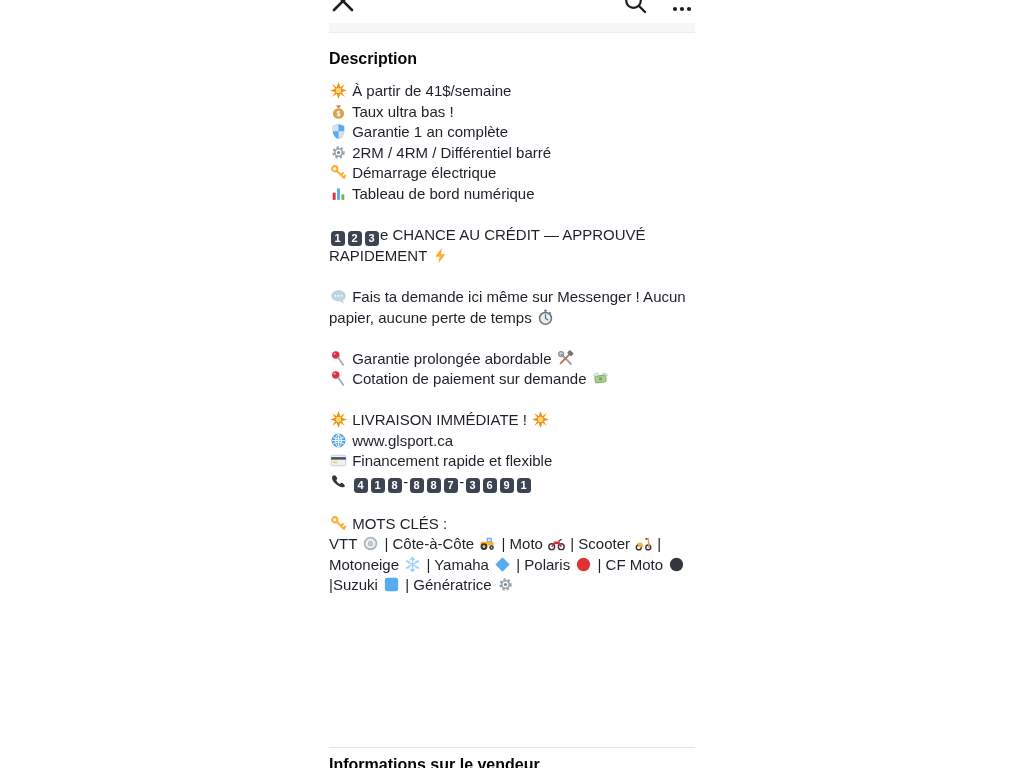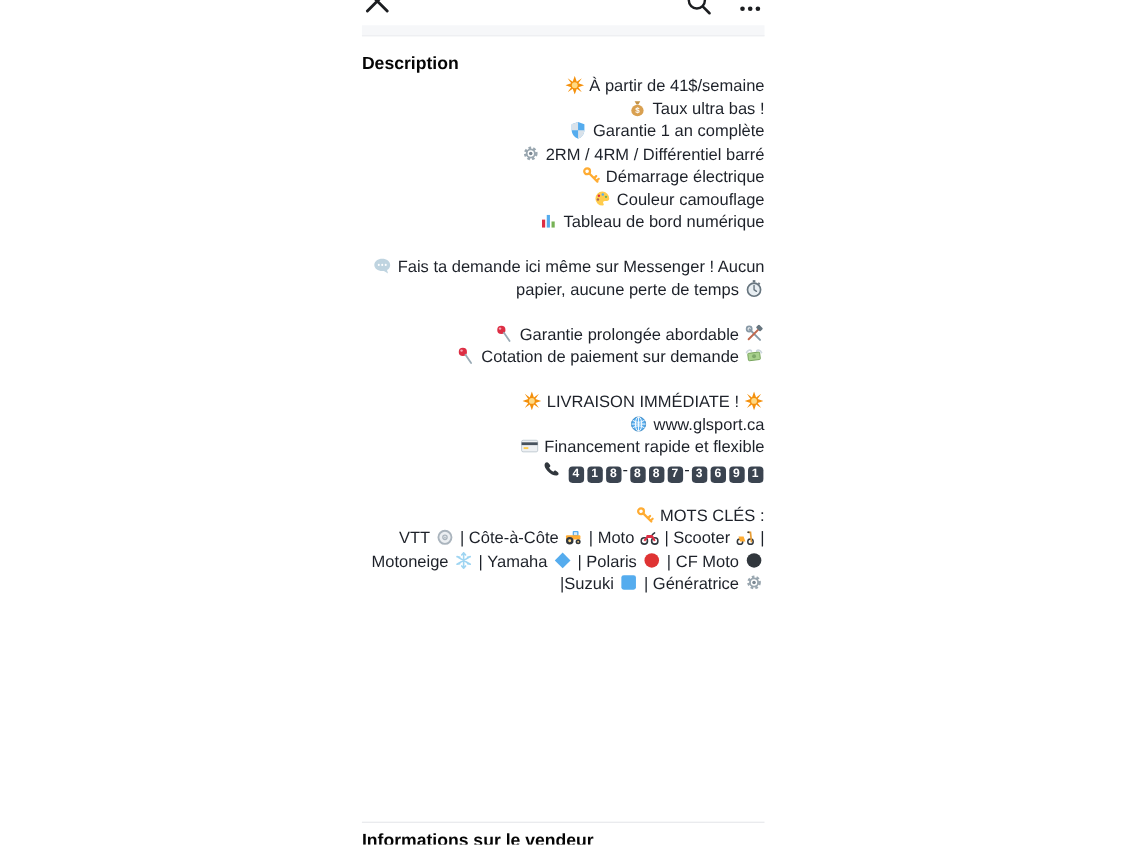--- a/index.html
+++ b/index.html
@@ -5,21 +5,21 @@
   html,body{margin:0;padding:0;}
   .page{position:relative;width:1024px;height:768px;overflow:hidden;background:#ffffff;
         font-family:"Liberation Sans","DejaVu Sans",sans-serif;color:#1d2129;padding-left:32px;}
   .content{position:absolute;left:329px;top:0;width:366px;}
   .topbar{position:relative;height:14px;}
   .icon-close{position:absolute;left:1px;top:-12px;cursor:pointer;}
   .icon-search{position:absolute;left:295px;top:-9px;cursor:pointer;}
   .icon-more{position:absolute;left:343px;top:-1px;cursor:pointer;}
   .band{height:9px;background:#f6f7f9;border-bottom:1px solid #ebedf0;margin-top:9px;}
   .desc-heading{margin:16px 0 0 0;font-size:16px;line-height:20px;font-weight:700;color:#050505;}
-  .desc-body{margin-top:0;font-size:15px;text-align:right;}
+  .desc-body{margin-top:12px;font-size:15px;}
   .para{margin:0 0 20.5px 0;}
   .para:last-child{margin-bottom:0;}
   .line{line-height:20.5px;}
   .emoji{display:inline-block;width:17px;height:17px;vertical-align:-3px;margin:0 1px;}
   .emoji svg{display:block;width:17px;height:17px;}
   .keycap{display:inline-flex;align-items:center;justify-content:center;
           width:14px;height:15.5px;border-radius:3.5px;background:#3b4450;color:#ffffff;
           font-size:11px;font-weight:700;margin:0 1.5px;vertical-align:-2.5px;}
   .bottom-divider{position:absolute;left:329px;top:747px;width:366px;height:0;border-top:1px solid #e5e6ea;}
   .next-heading{position:absolute;left:329px;top:756px;font-size:16px;font-weight:700;color:#050505;white-space:nowrap;}
@@ -73,34 +73,30 @@
               </svg></span> Garantie 1 an complète</div>
           <div class="line"><span class="emoji" title="⚙️"><svg viewBox="0 0 20 20">
                 <circle cx="10" cy="10" r="5.6" fill="none" stroke="#9aa7b0" stroke-width="3.4" stroke-dasharray="2.6 2.1"></circle>
                 <circle cx="10" cy="10" r="4.4" fill="none" stroke="#9aa7b0" stroke-width="2"></circle>
                 <circle cx="10" cy="10" r="1.9" fill="#7c8994"></circle>
               </svg></span> 2RM / 4RM / Différentiel barré</div>
           <div class="line"><span class="emoji" title="🔑"><svg viewBox="0 0 20 20">
                 <circle cx="5.6" cy="5.6" r="3.1" fill="none" stroke="#ffac33" stroke-width="2.4"></circle>
                 <path d="M8.2 8.2 L16.6 16.6 M13 13 l2.3-2.3 M15.8 15.8 l2.2-2.2" stroke="#ffac33" stroke-width="2.4" stroke-linecap="round" fill="none"></path>
               </svg></span> Démarrage électrique</div>
-          <div class="line"><span class="emoji" title="🎨"><svg viewBox="0 0 20 20">
-                <path d="M10 2.5 a7.5 7.5 0 1 0 .4 15 c1.8 0 1.3-1.6.7-2.5 c-.8-1.2.2-2.5 1.8-2.5 h2.3 a2.3 2.3 0 0 0 2.3-2.3 A7.5 7.5 0 0 0 10 2.5" fill="#ffcc4d"></path>
-                <circle cx="6.4" cy="7" r="1.3" fill="#dd2e44"></circle>
-                <circle cx="10.6" cy="5.6" r="1.3" fill="#55acee"></circle>
-                <circle cx="14" cy="8.2" r="1.3" fill="#77b255"></circle>
-                <circle cx="5.4" cy="11" r="1.3" fill="#aa695b"></circle>
-              </svg></span> Couleur camouflage</div>
           <div class="line"><span class="emoji" title="📊"><svg viewBox="0 0 20 20">
                 <rect x="3.2" y="9" width="3.4" height="8.5" fill="#dd2e44"></rect>
                 <rect x="8.3" y="4" width="3.4" height="13.5" fill="#55acee"></rect>
                 <rect x="13.4" y="11" width="3.4" height="6.5" fill="#77b255"></rect>
               </svg></span> Tableau de bord numérique</div>
         </div>
         <div class="para">
+          <div class="line"><span class="keycap">1</span><span class="keycap">2</span><span class="keycap">3</span>e CHANCE AU CRÉDIT — APPROUVÉ RAPIDEMENT <span class="emoji" title="⚡"><svg viewBox="0 0 20 20">
+                <polygon points="11.6,0.8 3.8,11.4 8.9,11.4 7.4,19.2 15.8,8.4 10.6,8.4" fill="#ffac33"></polygon>
+              </svg></span></div>
         </div>
         <div class="para">
           <div class="line"><span class="emoji" title="💬"><svg viewBox="0 0 20 20">
                 <path d="M10 2.6 c-4.7 0-8.5 2.9-8.5 6.6 0 3.6 3.8 6.5 8.5 6.5 .6 0 1.2 0 1.8-.1 l4.4 2.8 -1.1-3.7 c2.1-1.2 3.4-3.2 3.4-5.5 0-3.7-3.8-6.6-8.5-6.6" fill="#bfd4e0"></path>
                 <circle cx="6.3" cy="9.2" r="1.1" fill="#fff"></circle>
                 <circle cx="10" cy="9.2" r="1.1" fill="#fff"></circle>
                 <circle cx="13.7" cy="9.2" r="1.1" fill="#fff"></circle>
               </svg></span> Fais ta demande ici même sur Messenger ! Aucun papier, aucune perte de temps <span class="emoji" title="⏱️"><svg viewBox="0 0 20 20">
                 <rect x="8.6" y="0.8" width="2.8" height="2.4" fill="#67757f"></rect>
                 <line x1="14.6" y1="3.6" x2="16.2" y2="5.2" stroke="#67757f" stroke-width="1.6"></line>

